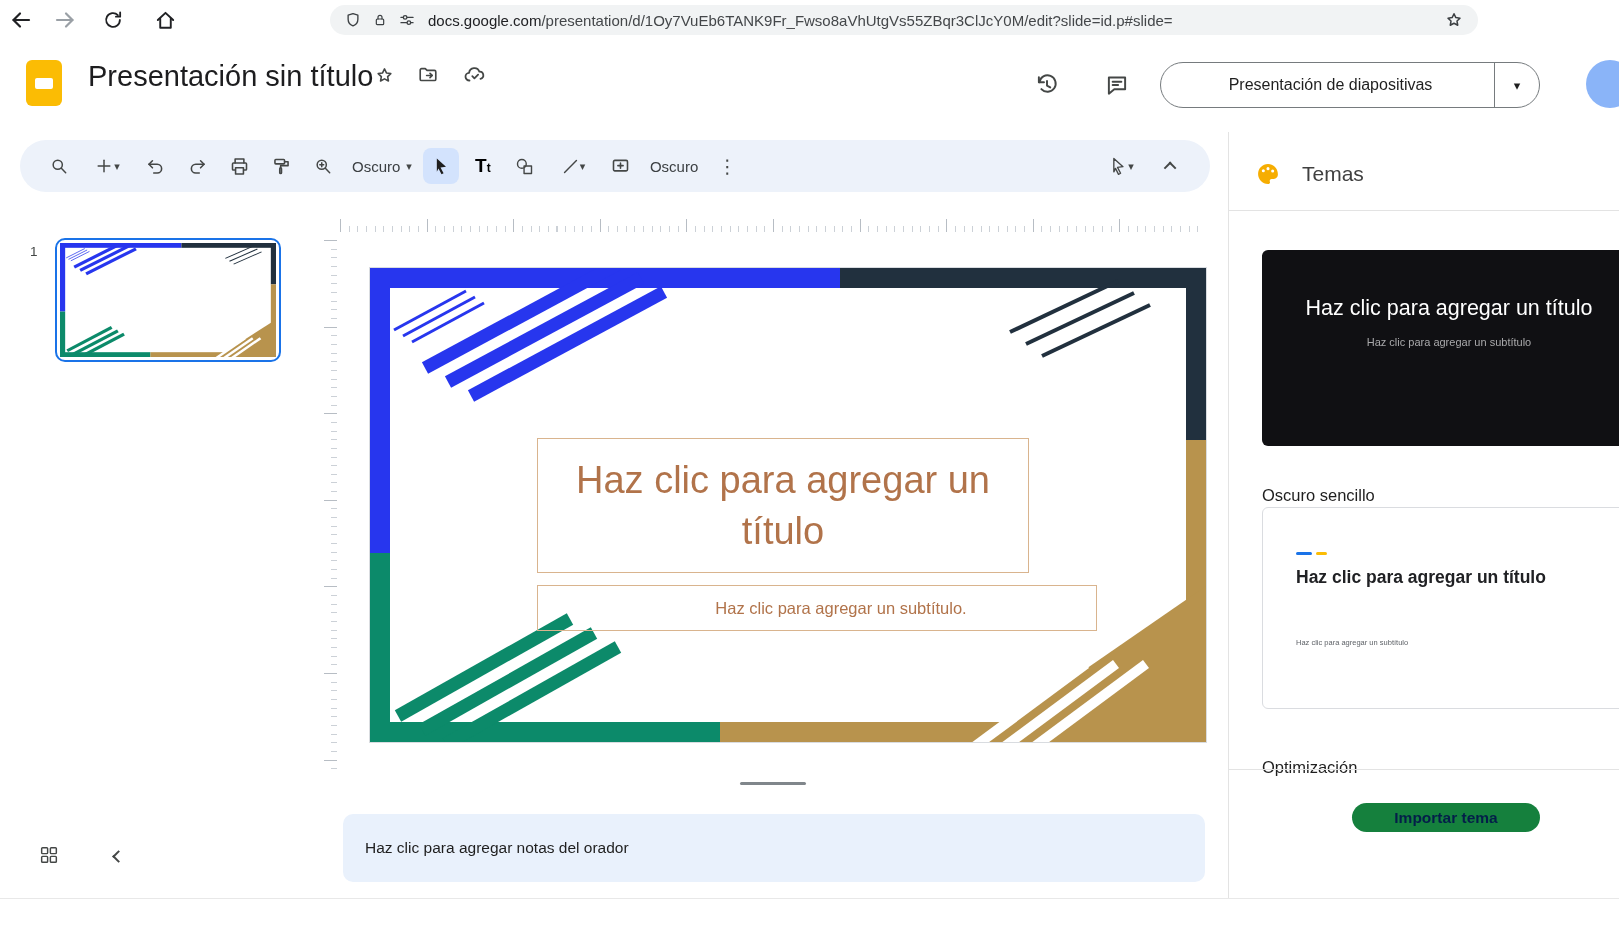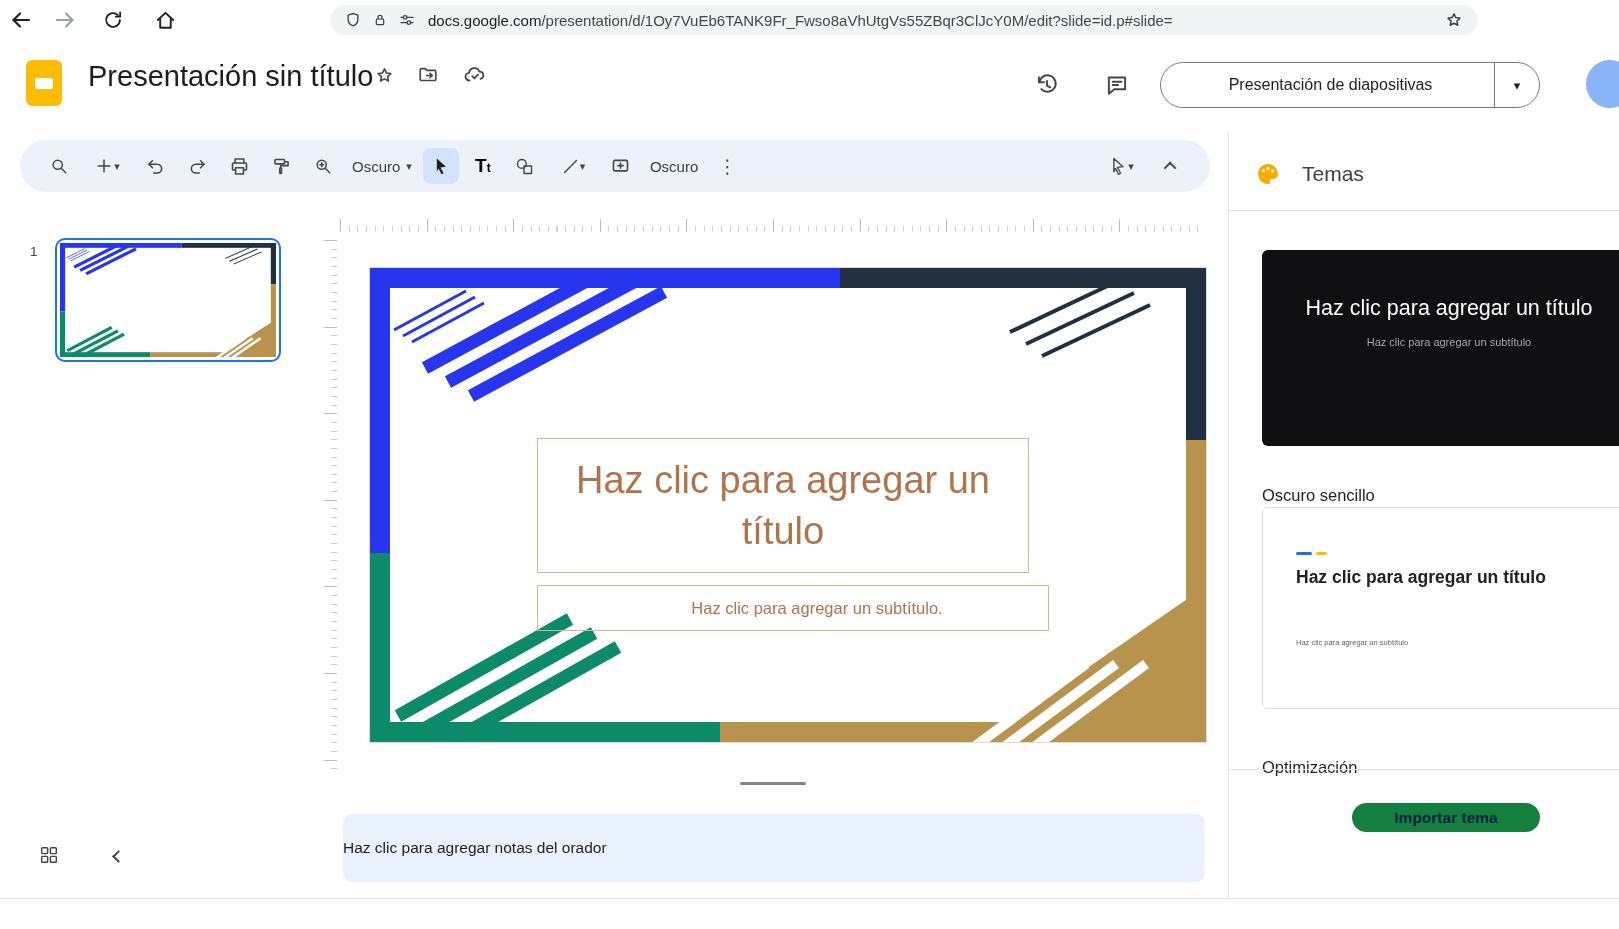--- a/index.html
+++ b/index.html
@@ -57,22 +57,22 @@
   
   #thumb { left:55px; top:238px; width:226px; height:124px; border:2px solid #1a73e8; border-radius:10px; background:#fff; padding:3px; }
   #thumb svg { width:100%; height:100%; display:block; }
 
   
   #slide-canvas { left:370px; top:268px; width:836px; height:474px; background:#fff; outline:1px solid #d9dce0; }
   #slide-canvas svg { position:absolute; inset:0; width:100%; height:100%; }
   .ph-box { position:absolute; border:1px solid #d9b48e; display:flex; align-items:center; justify-content:center; text-align:center; color:#b1734a; }
   #title-box { left:167px; top:170px; width:492px; height:135px; }
   #title-box .t { font-size:38px; line-height:1.32; width:430px; }
-  #subtitle-box { left:167px; top:317px; width:512px; height:46px; font-size:16.5px;padding-left:48px; }
-  #notes-bar { left:343px; top:814px; width:862px; height:68px; background:#e9f1fc; border-radius:10px; display:flex; align-items:center; font-size:15.5px; color:#1f1f1f; }
+  #subtitle-box { left:167px; top:317px; width:560px; height:46px; font-size:16.5px;padding-left:48px; }
+  #notes-bar { left:343px; top:814px; width:862px; height:68px; background:#e9f1fc; border-radius:10px; display:flex; align-items:center; padding-left:22px; font-size:15.5px; color:#1f1f1f; }
   #drag-handle { left:740px; top:782px; width:66px; height:3px; background:#80868b; border-radius:3px; }
 
   
   #panel-border { left:1228px; top:132px; width:1px; height:767px; background:#e3e3e3; }
   .panel-hr { position:absolute; height:1px; background:#e3e3e3; }
   #temas-title { left:1302px; top:162px; font-size:21px; color:#404040; }
   .theme-prev { position:absolute; left:1262px; width:374px; border-radius:6px; overflow:hidden; }
   #theme1 { top:250px; height:196px; background:#101013; }
   #theme1 .pt { margin:44px auto 0; width:330px; text-align:center; font-size:21.5px; line-height:1.35; color:#ffffff; }
   #theme1 .ps { margin-top:13px; text-align:center; font-size:11px; color:#a9a9ab; }

